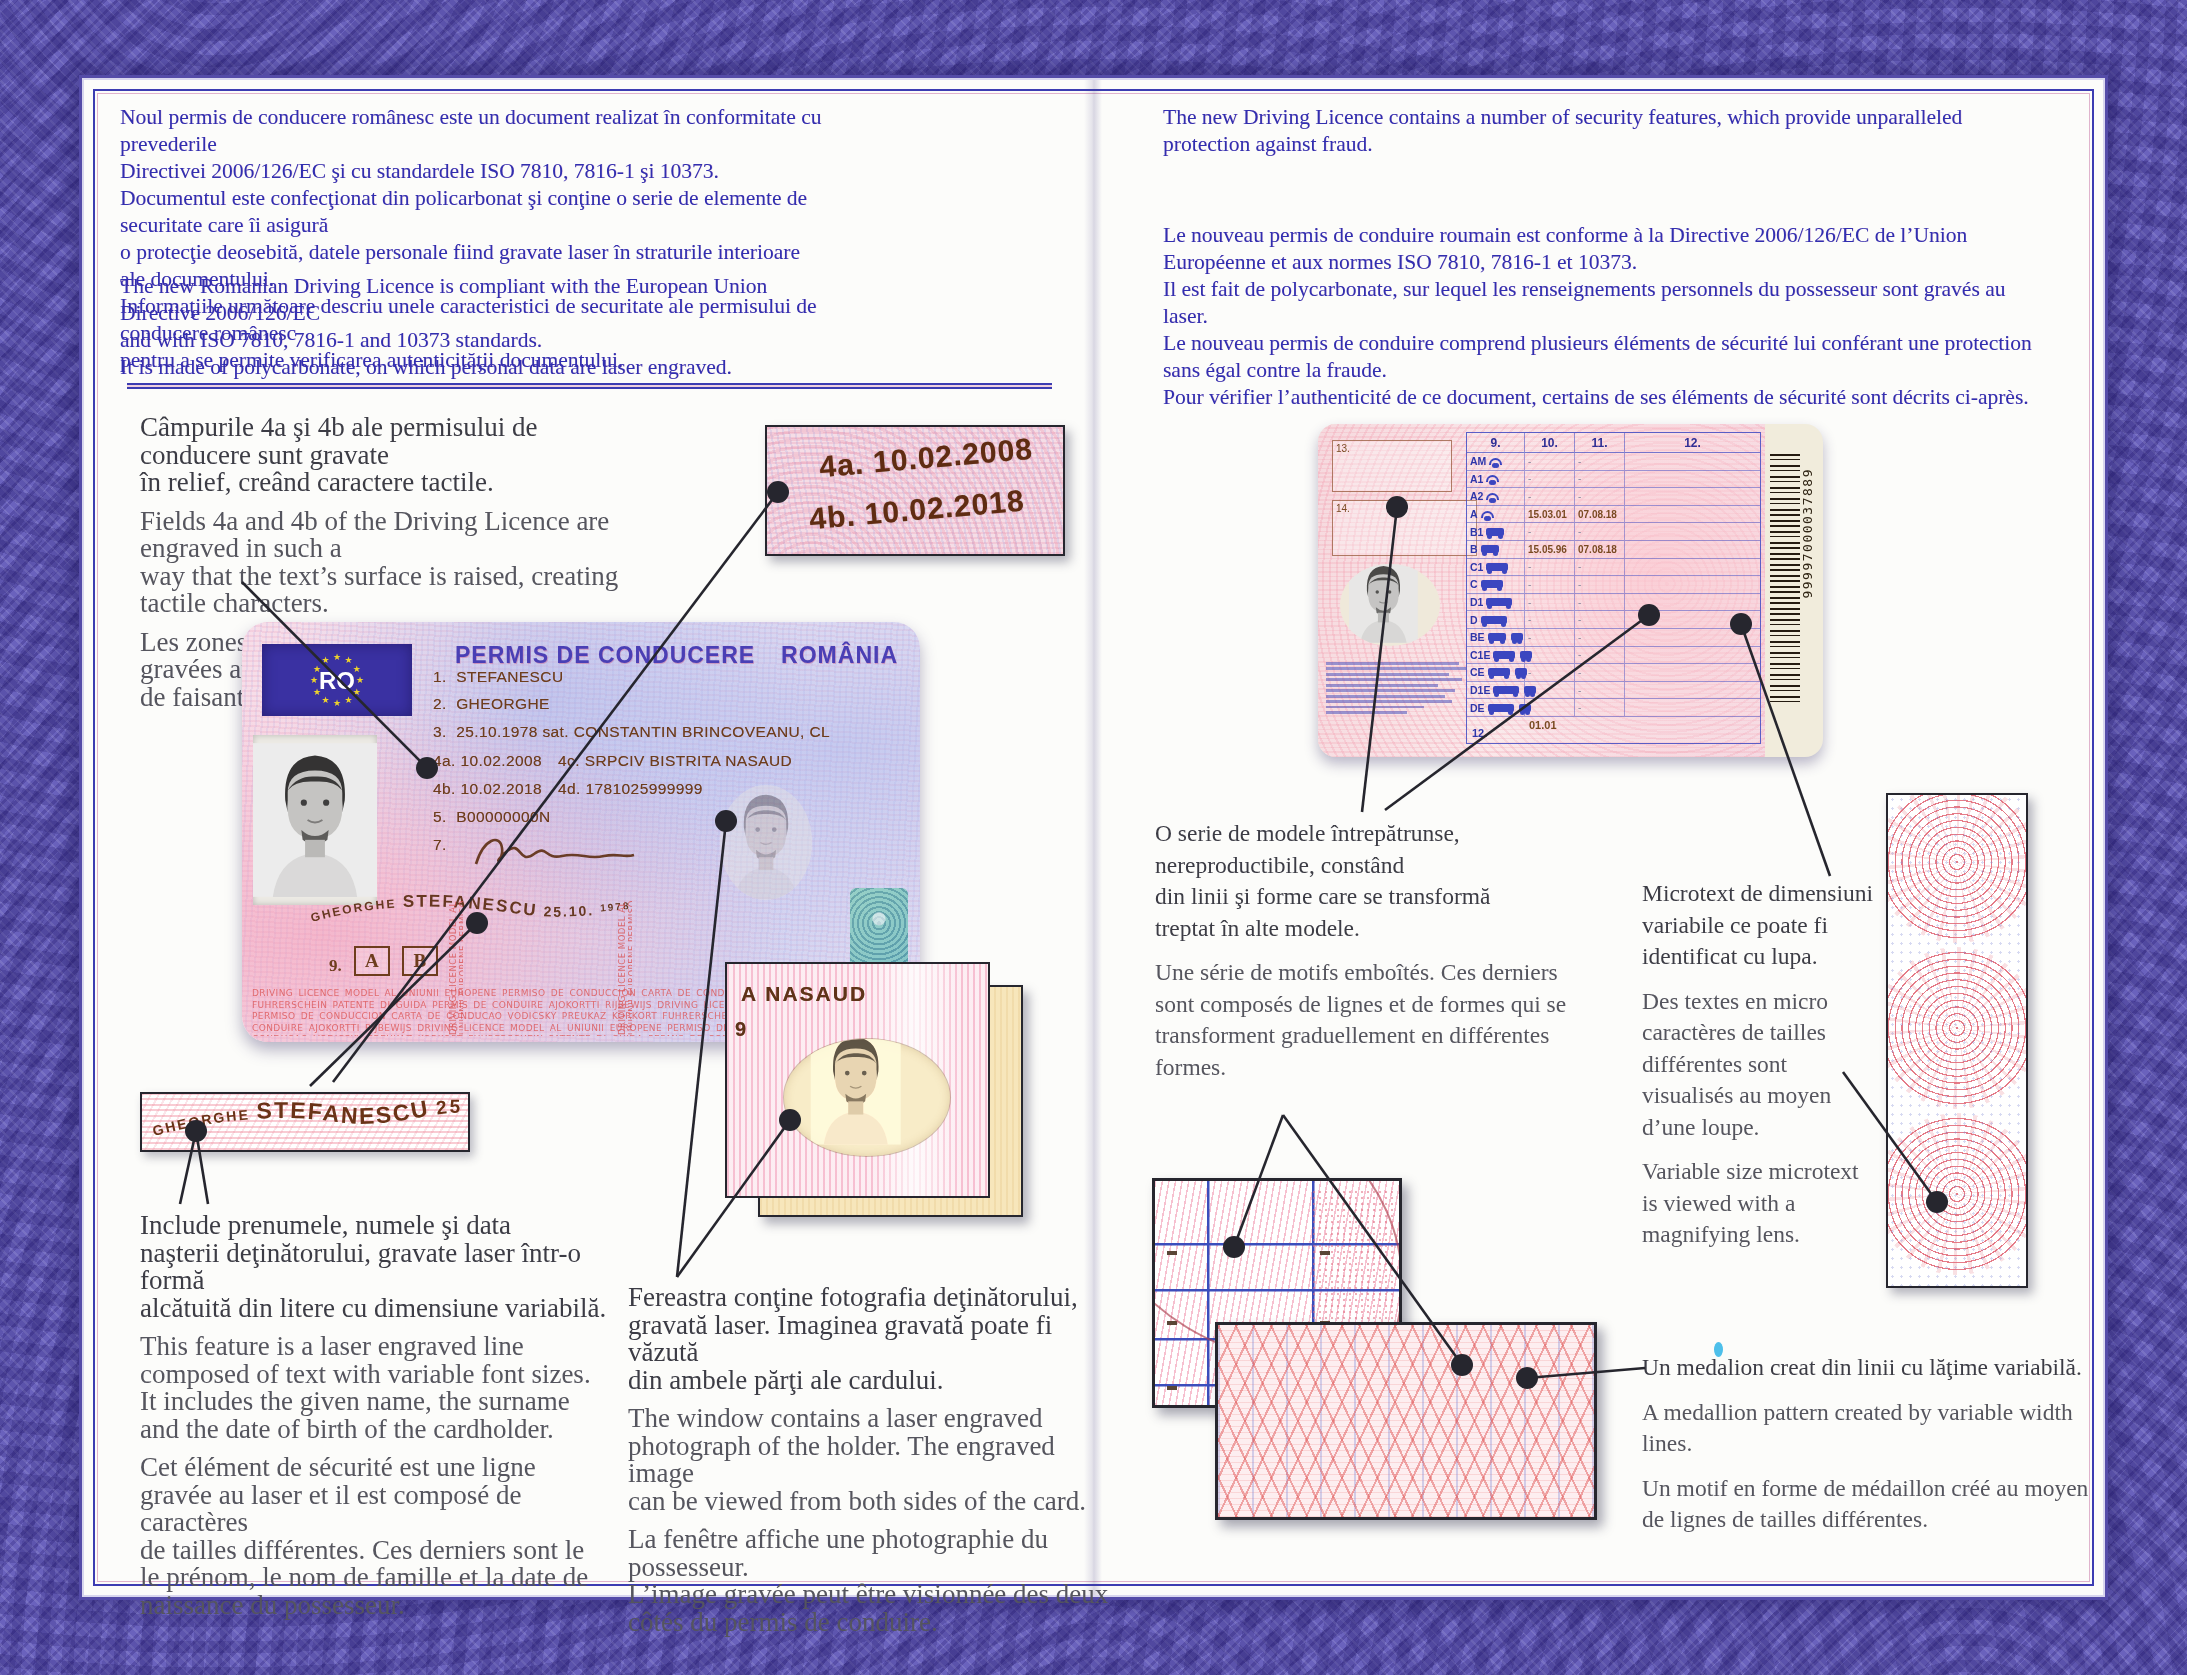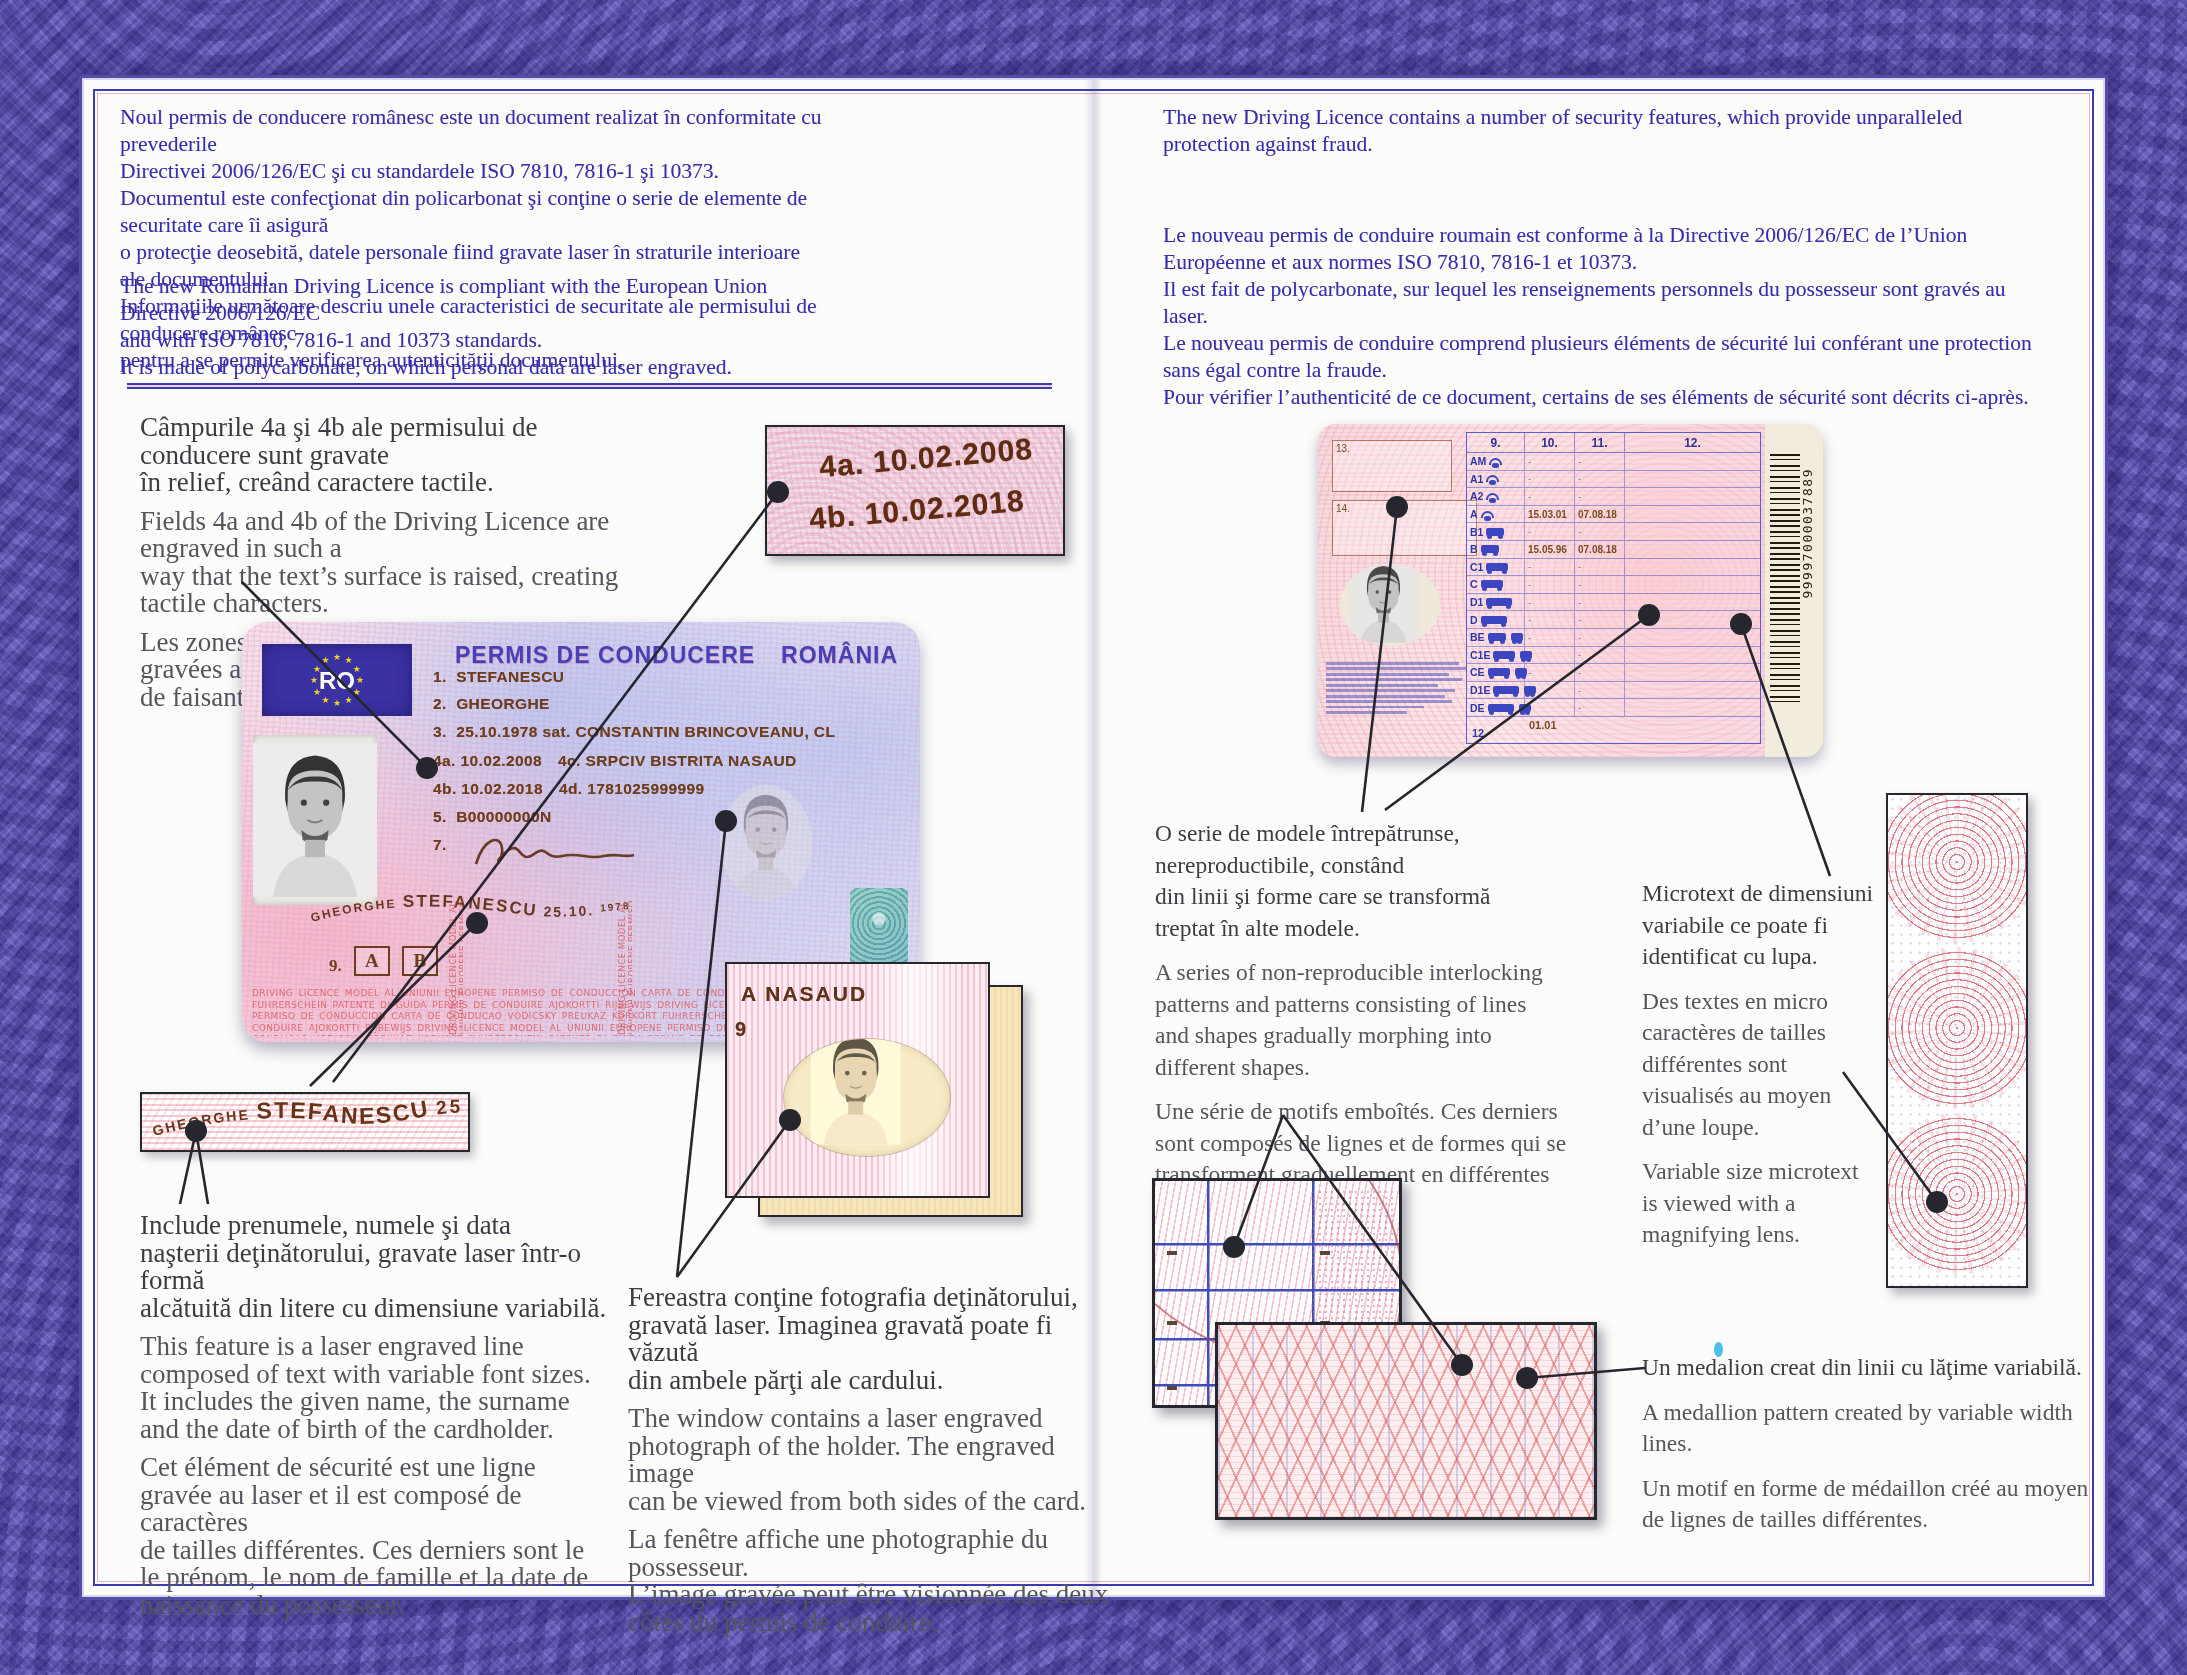--- a/index.html
+++ b/index.html
@@ -50,21 +50,21 @@
     radial-gradient(ellipse at 70% 88%, rgba(170,185,238,.4), transparent 50%),
     repeating-linear-gradient(3deg, rgba(228,120,160,.14) 0 2px, transparent 2px 5px),
     repeating-linear-gradient(93deg, rgba(130,145,225,.12) 0 2px, transparent 2px 6px),
     linear-gradient(100deg,#f7dde8,#eee6f4 55%,#e9e3f3);
     box-shadow:0 8px 16px rgba(50,40,95,.35)}
   .cf-title,.cf-country{position:absolute;top:20px;font-family:"Liberation Sans",sans-serif;font-weight:bold;
     font-size:23px;letter-spacing:1px;color:#4a3fb5;text-shadow:.6px .6px 0 rgba(200,80,130,.4)}
   .cf-title{left:213px}.cf-country{right:22px}
   .eu-flag{position:absolute;left:20px;top:22px;width:150px;height:72px;background:#3a31a2;
     box-shadow:inset 0 0 14px rgba(20,12,70,.5)}
-  .cf-row{position:absolute;left:191px;font-family:"Liberation Sans",sans-serif;font-weight:bold;font-size:15.5px;
+  .cf-row{position:absolute;left:191px;font-family:"Liberation Sans",sans-serif;font-weight:normal;font-size:15.5px;
     color:#6e3d1d;letter-spacing:.4px;white-space:nowrap;text-shadow:0 0 .5px rgba(110,61,29,.55)}
   .cf-row .k2{margin-left:16px}
   .cf-photo{position:absolute;left:11px;top:113px;width:124px;height:170px;background:#eceae4;
     box-shadow:inset 0 0 6px rgba(0,0,0,.22)}
   .cf-photo svg{filter:grayscale(.92) contrast(1.05)}
   .cf-ghost{position:absolute;left:478px;top:163px;width:92px;height:115px;border-radius:50%;overflow:hidden;
     opacity:.38;background:rgba(248,240,220,.6)}
   .cf-holo{position:absolute;left:608px;top:266px;width:58px;height:88px;border-radius:6px;opacity:.85;background:
     radial-gradient(circle at 50% 35%, rgba(255,255,255,.6) 0 6px, transparent 7px),
     repeating-radial-gradient(circle at 50% 40%, rgba(40,120,130,.5) 0 2px, rgba(140,210,190,.5) 2px 5px),
@@ -552,24 +552,20 @@
 
   <div class="cb-barcode"></div>
   <div class="cb-barnum">99997000037889</div>
 </div>
 
 <div class="abs sec big" style="left:1155px;top:818px;width:490px">
   <p class="ro">O serie de modele întrepătrunse,
 nereproductibile, constând
 din linii şi forme care se transformă
 treptat în alte modele.</p>
-  <p>A series of non-reproducible interlocking
-patterns and patterns consisting of lines
-and shapes gradually morphing into
-different shapes.</p>
   <p>Une série de motifs emboîtés. Ces derniers
 sont composés de lignes et de formes qui se
 transforment graduellement en différentes
 formes.</p>
 </div>
 
 <div class="abs sec big" style="left:1642px;top:878px;width:310px">
   <p class="ro">Microtext de dimensiuni
 variabile ce poate fi
 identificat cu lupa.</p>

